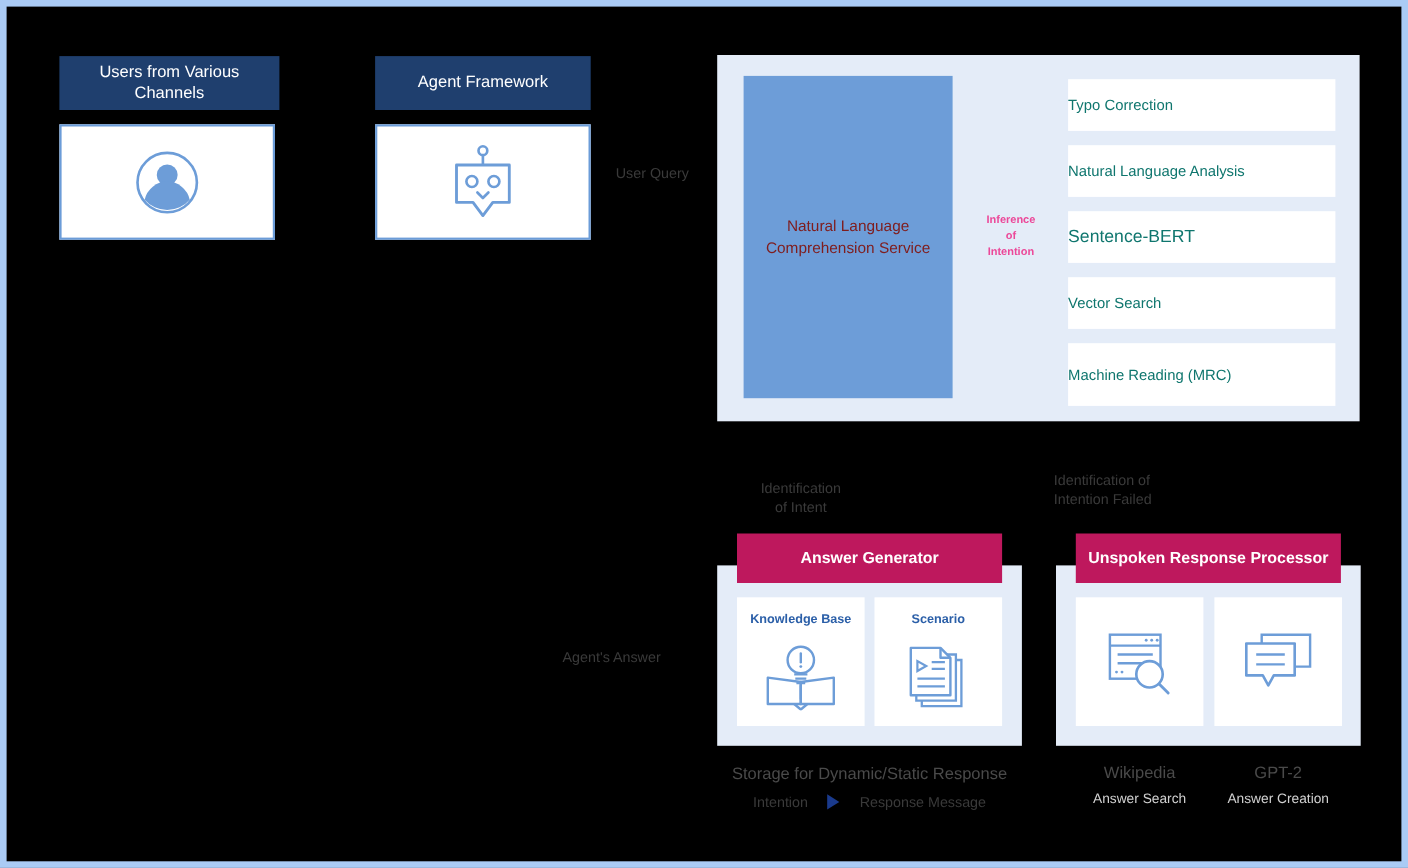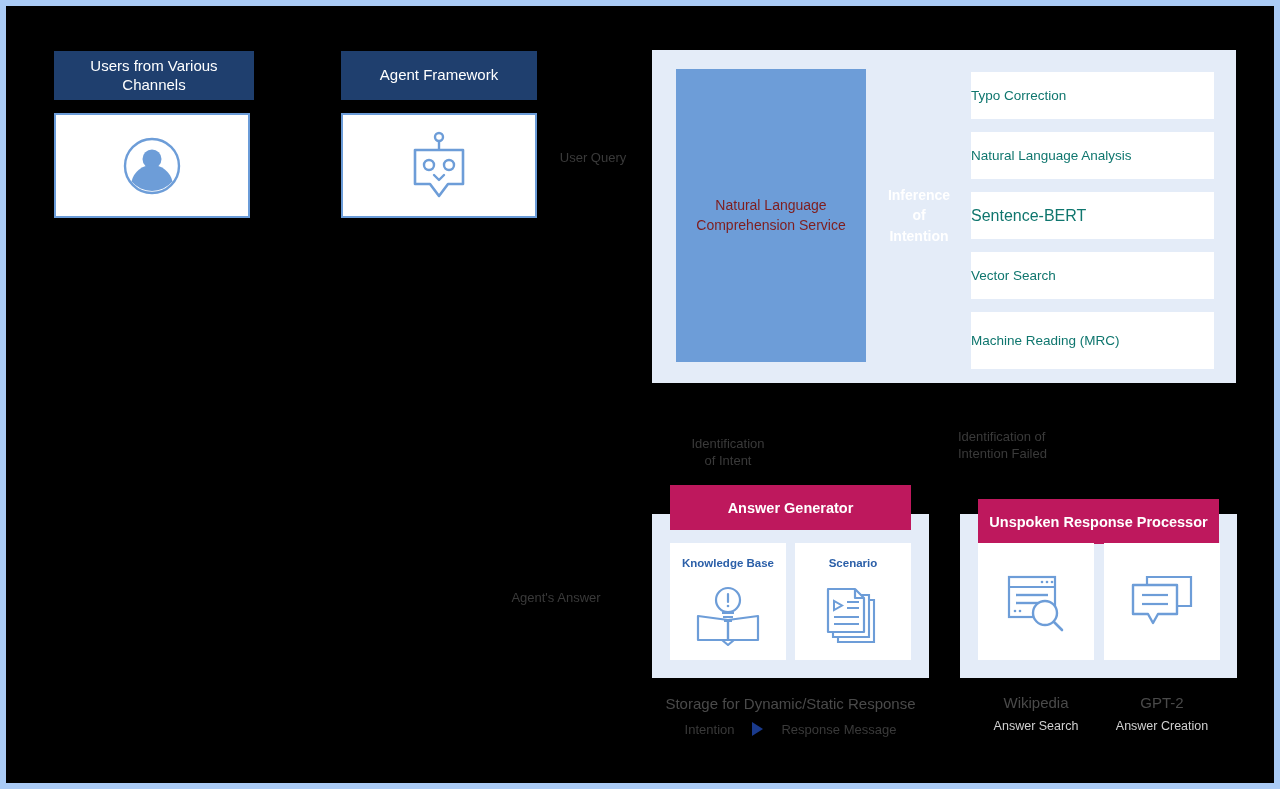--- a/index.html
+++ b/index.html
@@ -64,22 +64,22 @@
     background: #6d9dd8;
     color: #7f1d1d;
     font-size: 14px;
     line-height: 1.4;
     display: flex;
     align-items: center;
     justify-content: center;
     text-align: center;
   }
   #inference-label {
-    color: #ffffff;
-    font-size: 14px;
+    color: #ec4899;
+    font-size: 10px;
     font-weight: bold;
     line-height: 1.45;
     text-align: center;
     white-space: pre-line;
     display: flex;
     align-items: center;
     justify-content: center;
   }
   .nlu-item {
     background: #ffffff;
@@ -281,21 +281,21 @@
     <span>Storage for Dynamic/Static Response</span>
   </div>
 
   <div class="abs" id="legend-row" style="left:646px; top:713px; width:277px; height:20px;">
     <span class="legend-text">Intention</span>
     <span id="legend-arrow"></span>
     <span class="legend-text">Response Message</span>
   </div>
 
   <div class="abs module-panel" style="left:954px; top:508px; width:277px; height:164px;"></div>
-  <div class="abs module-title" style="left:972px; top:479px; width:241px; height:45px;margin-top:14px;">
+  <div class="abs module-title" style="left:972px; top:479px; width:241px; height:45px;">
     <span>Unspoken Response Processor</span>
   </div>
 
   <div class="abs module-card" style="left:972px; top:537px; width:116px; height:117px;">
     <div class="card-icon">
       <svg width="64" height="64" viewBox="0 0 64 64">
         <rect x="5" y="7" width="46" height="40" fill="#ffffff" stroke="#6d9dd8" stroke-width="2.2"></rect>
         <line x1="5" y1="17" x2="51" y2="17" stroke="#6d9dd8" stroke-width="2"></line>
         <circle cx="38" cy="12" r="1.3" fill="#6d9dd8"></circle>
         <circle cx="43" cy="12" r="1.3" fill="#6d9dd8"></circle>

